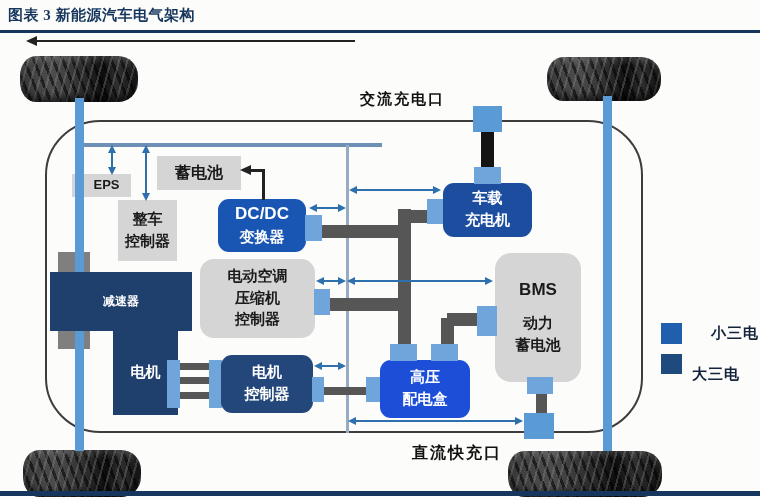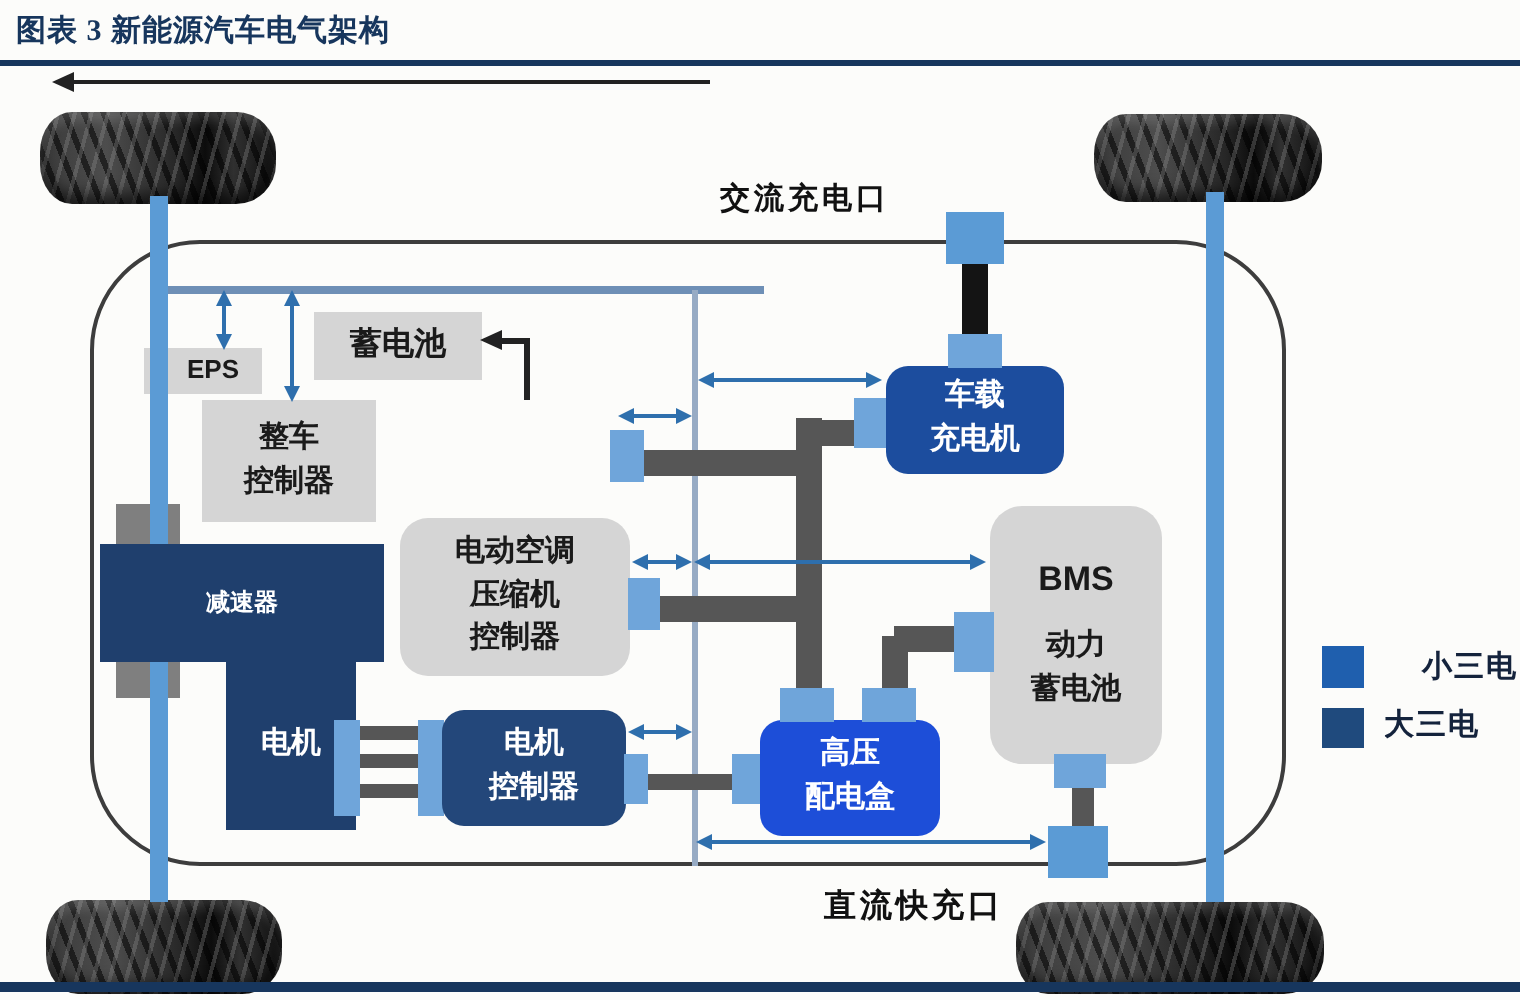--- a/index.html
+++ b/index.html
@@ -92,25 +92,29 @@
   <div class="abs hv" style="left:536px;top:393px;width:11px;height:21px;"></div>
   <div class="abs hv" style="left:180px;top:363px;width:30px;height:7px;"></div>
   <div class="abs hv" style="left:180px;top:377px;width:30px;height:7px;"></div>
   <div class="abs hv" style="left:180px;top:392px;width:30px;height:7px;"></div>
   <div class="abs blk" style="left:481px;top:130px;width:13px;height:38px;"></div>
 
   <div class="abs bx bx-gray" style="left:157px;top:156px;width:84px;height:34px;font-size:16px;">
     <span>蓄电池</span>
   </div>
 
-  <div class="abs bx bx-gray" style="left:101px;top:200px;width:87px;height:61px;">
+  <div class="abs bx bx-gray" style="left:118px;top:200px;width:59px;height:61px;">
     <span>整车</span>
     <span>控制器</span>
   </div>
 
+  <div class="abs bx bx-blue" style="left:218px;top:199px;width:88px;height:53px;background:#1956b4;">
+    <span class="en" style="font-size:17px;">DC/DC</span>
+    <span>变换器</span>
+  </div>
   <div class="abs tab" style="left:305px;top:215px;width:17px;height:26px;"></div>
 
   <div class="abs bx bx-gray" style="left:200px;top:259px;width:115px;height:79px;border-radius:14px;text-align:center;">
     <span>电动空调</span>
     <span>压缩机</span>
     <span>控制器</span>
   </div>
   <div class="abs tab" style="left:314px;top:289px;width:16px;height:26px;"></div>
 
   <div class="abs bx bx-blue" style="left:443px;top:183px;width:89px;height:54px;background:#1c4d9e;text-align:right;">
@@ -166,16 +170,16 @@
   <div class="abs ah" style="left:349px;top:280px;width:142px;"></div>
   <div class="abs ah" style="left:316px;top:365px;width:28px;"></div>
   <div class="abs ah" style="left:350px;top:420px;width:171px;"></div>
 
   <div class="abs port-label" style="left:412px;top:443px;font-size:16px;">直流快充口</div>
   <div class="abs port-label" style="left:360px;top:90px;">交流充电口</div>
 
   <div class="abs" style="left: 661px; top: 323px; width: 21px; height: 21px; background-color: rgb(31, 95, 174);"></div>
   <div class="abs legend-label" style="left:692px;top:324px;margin-left:19px;">小三电</div>
   <div class="abs" style="left: 661px; top: 354px; width: 21px; height: 20px; background-color: rgb(31, 74, 125);"></div>
-  <div class="abs legend-label" style="left:692px;top:353px;font-family:Liberation Mono, monospace;">大三电</div>
+  <div class="abs legend-label" style="left:692px;top:365px;font-family:Liberation Mono, monospace;">大三电</div>
 
   <div class="abs rule" style="left:0;top:491px;width:760px;height:5px;"></div>
 </div>
 
 </body></html>

